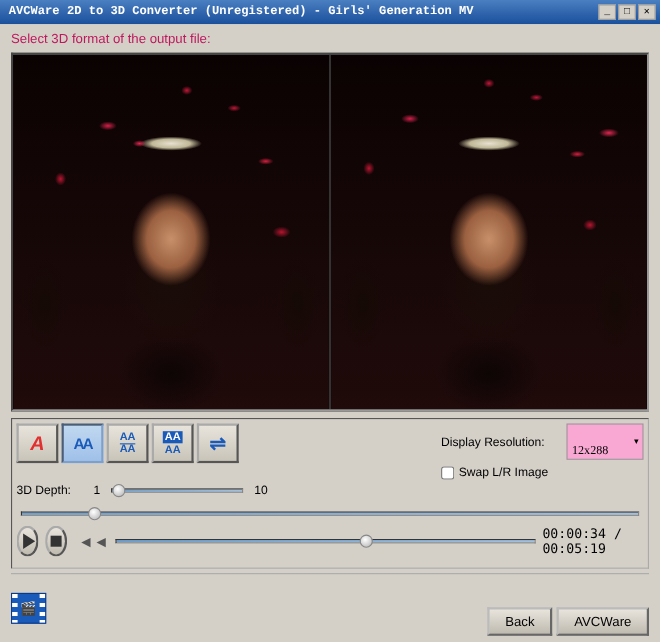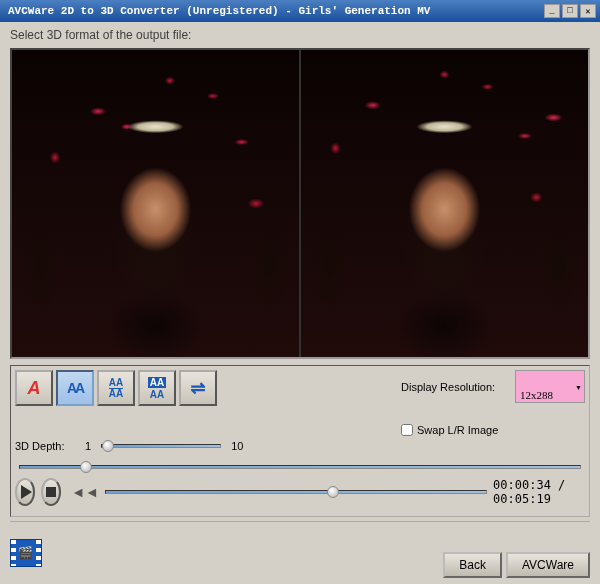--- a/index.html
+++ b/index.html
@@ -47,21 +47,21 @@
     .main-window {
       background: #d4d0c8;
       padding: 6px 10px;
       height: calc(584px - 22px);
       display: flex;
       flex-direction: column;
     }
 
     .instruction-text {
       font-size: 12px;
-      color: #404040;
+      color: #be185d;
       margin-bottom: 6px;
     }
 
     
     .video-container {
       background: #111;
       border: 2px inset #999;
       flex: 1;
       display: flex;
       align-items: center;
@@ -174,21 +174,21 @@
       align-items: center;
       justify-content: center;
       gap: 1px;
     }
 
     
     .resolution-panel {
       margin-left: auto;
       display: flex;
       flex-direction: column;
-      gap: 19px;
+      gap: 4px;
       align-items: flex-start;
     }
 
     .resolution-row {
       display: flex;
       align-items: center;
       gap: 4px;
       font-size: 11px;
     }
 

